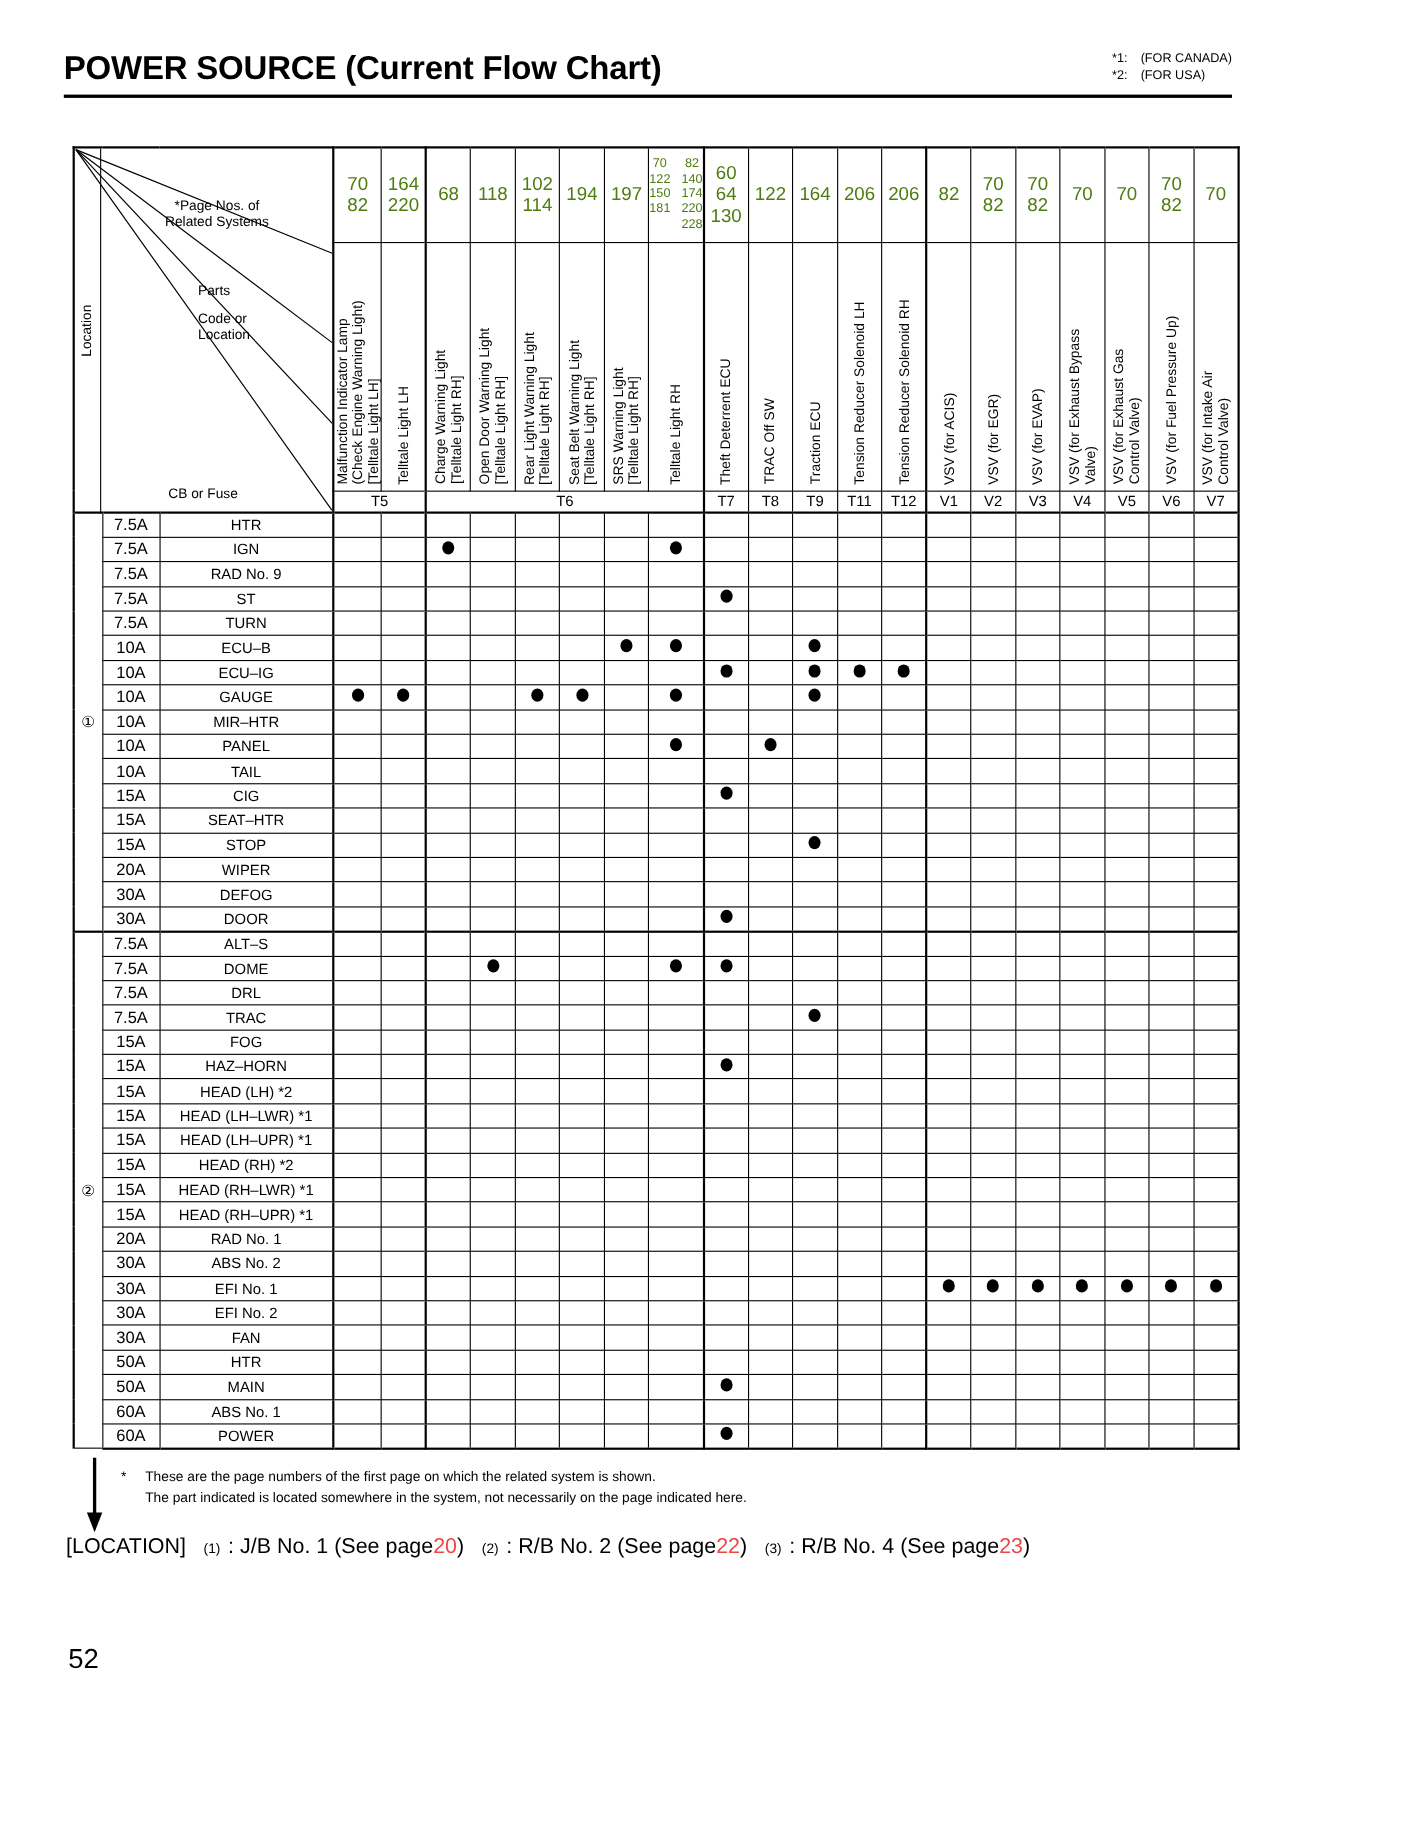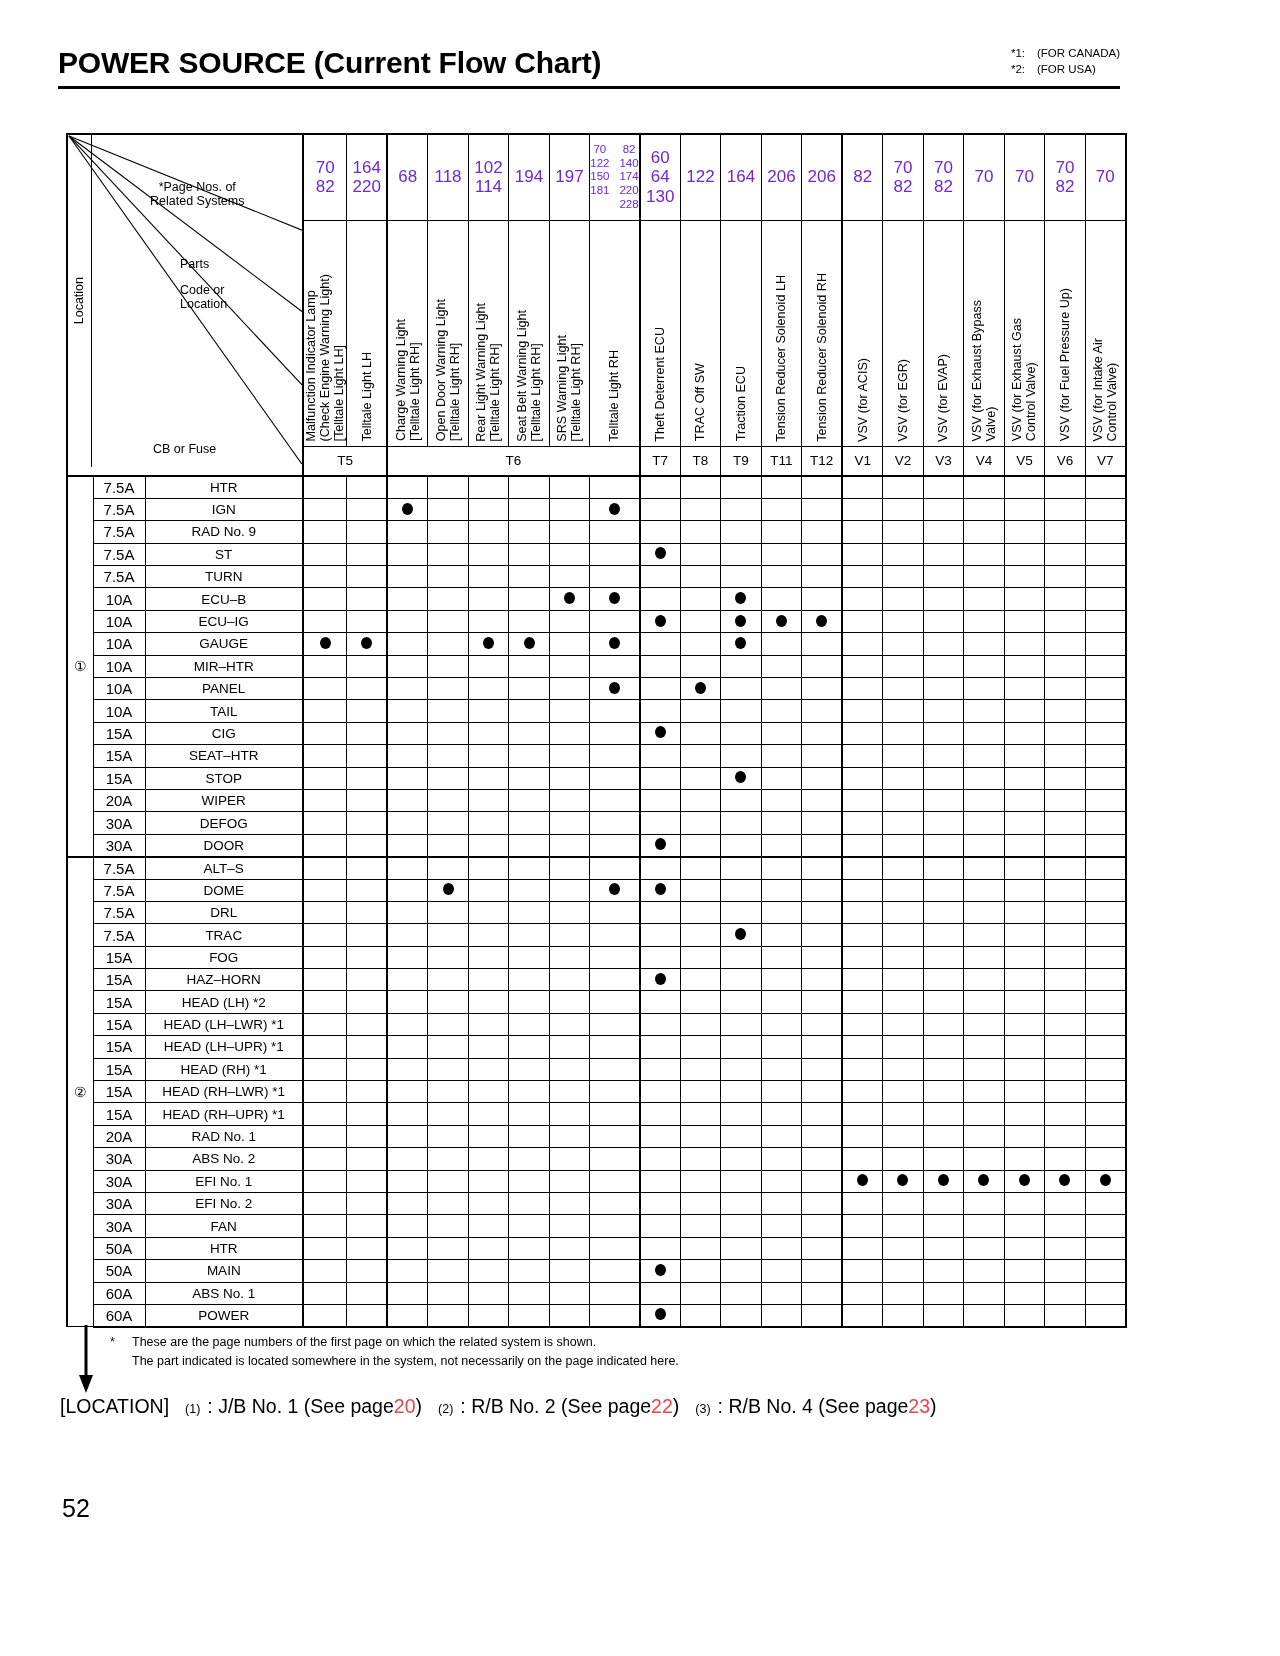--- a/index.html
+++ b/index.html
@@ -54,42 +54,42 @@
     border-right:1px solid #000;
   }
   .loc-vert span {
     writing-mode:vertical-rl; transform:rotate(180deg);
     font-size:12.5px; white-space:nowrap;
   }
 
   
   td.pgnum {
     height:86px; vertical-align:middle; text-align:center;
-    color:#6d28d9; font-size:17px; line-height:1.15; font-weight:500;
+    color:#4d7c0f; font-size:17px; line-height:1.15; font-weight:500;
   }
   td.pgnum .grid2 {
     display:grid; grid-template-columns:auto auto; gap:0 10px;
     justify-content:center; font-size:11.5px; line-height:1.18;
   }
   td.pgnum .grid2 .span2 { grid-column:1 / span 2; text-align:right; }
 
   
   td.partname {
     height:226px; vertical-align:bottom; padding:0 0 4px 0;
     text-align:center;
   }
   td.partname .v {
     writing-mode:vertical-rl; transform:rotate(180deg);
     font-size:12.6px; line-height:1.12; white-space:nowrap;
     display:inline-block; text-align:left;
   }
 
   
   td.coderow {
-    height:30px; text-align:center; font-size:13.5px; vertical-align:middle;
+    height:20px; text-align:center; font-size:13.5px; vertical-align:middle;
   }
 
   
   td.amp   { text-align:center;  font-size:15px; height:22.4px; }
   td.pname { text-align:center; padding-left:7px; font-size:13.5px; }
   td.loccell {
     text-align:center; vertical-align:middle; font-size:14px;
     border-right:1px solid #000;
   }
   td.cell { text-align:center; vertical-align:middle; }
@@ -885,21 +885,21 @@
             <td class="cell"></td>
             <td class="cell"></td>
             <td class="cell"></td>
             <td class="cell"></td>
             <td class="cell"></td>
             <td class="cell"></td>
             <td class="cell br2"></td>
           </tr>
           <tr>
             <td class="amp">15A</td>
-            <td class="pname">HEAD (RH) *1</td>
+            <td class="pname">HEAD (RH) *2</td>
             <td class="cell bl2"></td>
             <td class="cell br2"></td>
             <td class="cell"></td>
             <td class="cell"></td>
             <td class="cell"></td>
             <td class="cell"></td>
             <td class="cell"></td>
             <td class="cell br2"></td>
             <td class="cell"></td>
             <td class="cell"></td>

